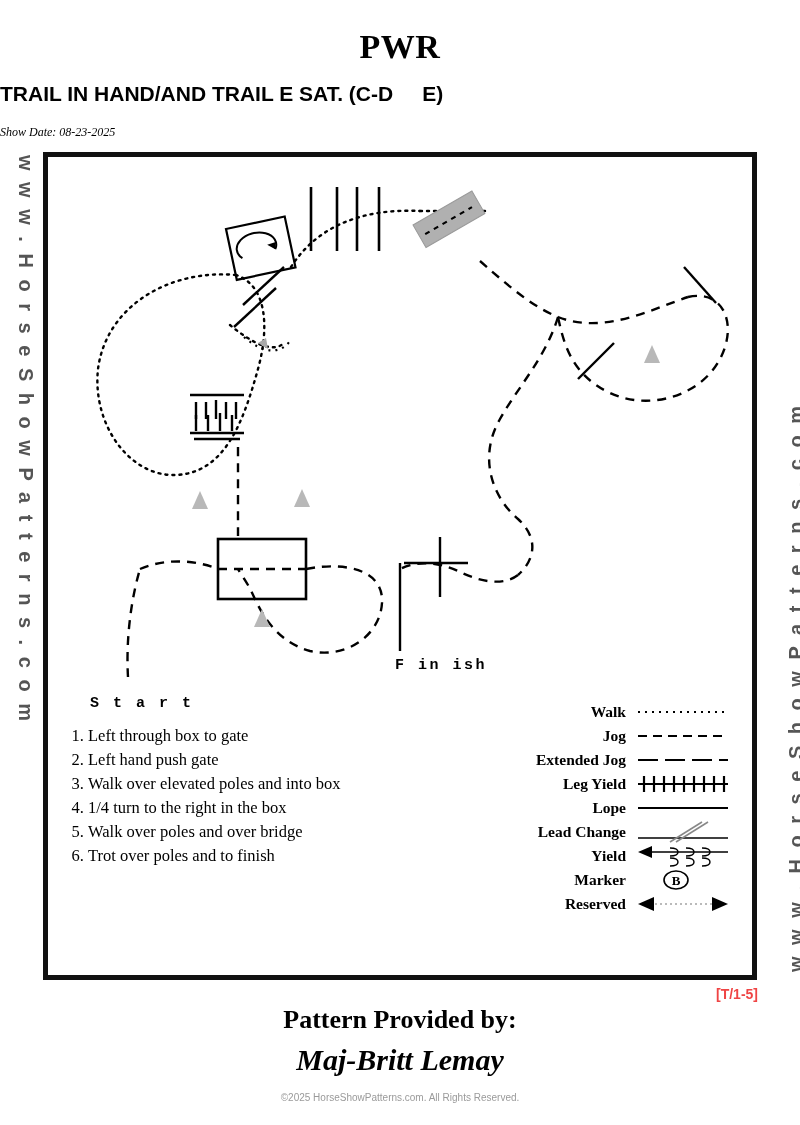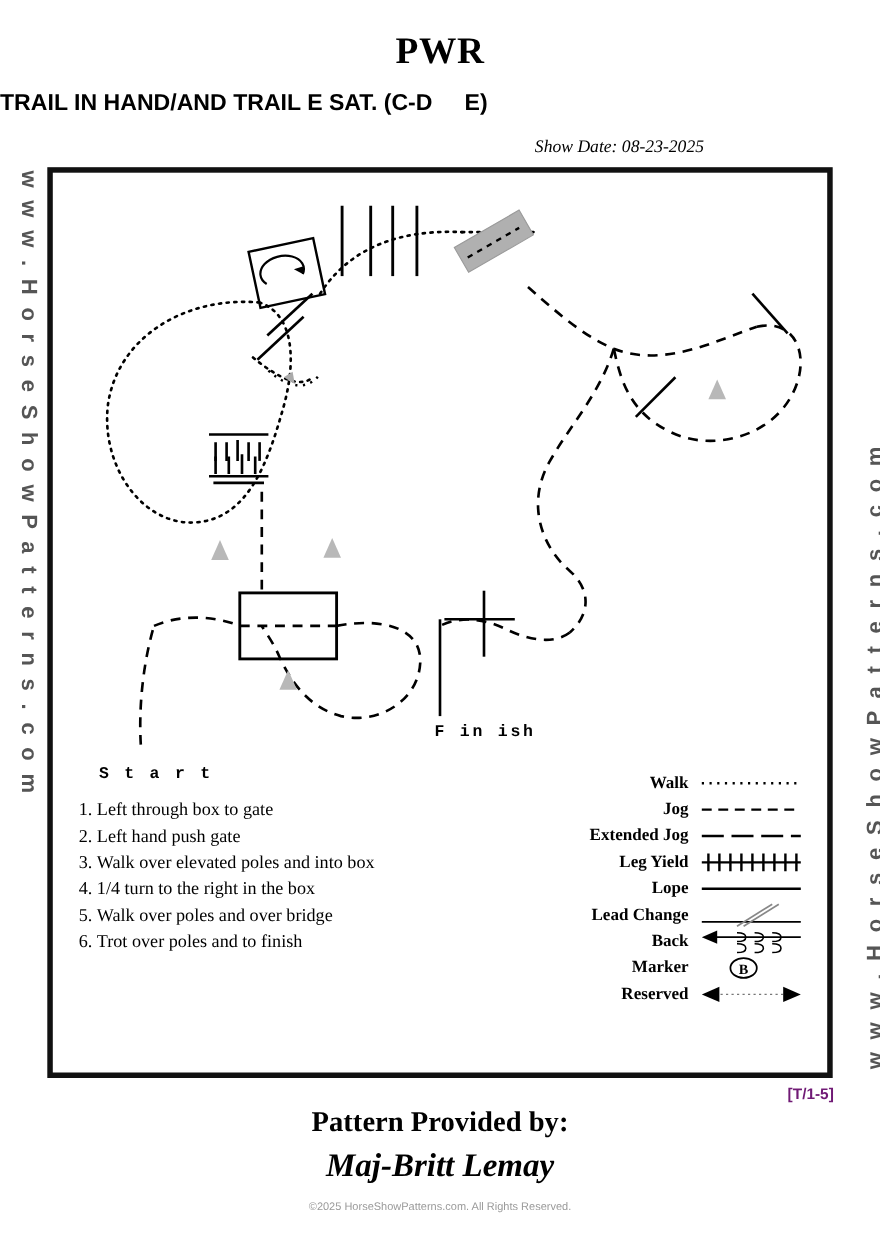--- a/index.html
+++ b/index.html
@@ -42,24 +42,24 @@
     font-weight: bold;
     font-size: 21px;
     color: #000;
     white-space: pre;
   }
   .showdate {
     position: absolute;
     top: 125px;
     left: 0;
     width: 640px;
-    text-align: right;
+    text-align: left;
     font-family: "Liberation Serif", serif;
     font-style: italic;
-    font-size: 16px;
+    font-size: 12px;
     color: #000;
   }
 
   
   .watermark {
     position: absolute;
     font-family: "Liberation Sans", sans-serif;
     font-weight: bold;
     font-size: 20px;
     color: #555;
@@ -147,21 +147,21 @@
   }
 
   
   .code {
     position: absolute;
     right: 42px;
     top: 986px;
     font-family: "Liberation Sans", sans-serif;
     font-weight: bold;
     font-size: 14px;
-    color: #701a75;
+    color: #ef4444;
     padding-left: 44px;
   }
   .provided {
     position: absolute;
     top: 1005px;
     left: 0;
     width: 800px;
     text-align: center;
     font-family: "Liberation Serif", serif;
     font-weight: bold;
@@ -381,21 +381,21 @@
       <div class="legend-sample">
         <svg width="94" height="24">
           <line x1="2" y1="18" x2="92" y2="18" stroke="#000" stroke-width="1.6"></line>
           <line x1="34" y1="22" x2="66" y2="2" stroke="#888" stroke-width="1.6"></line>
           <line x1="40" y1="22" x2="72" y2="2" stroke="#888" stroke-width="1.6"></line>
         </svg>
       </div>
     </div>
 
     <div class="legend-row">
-      <div class="legend-label">Back</div>
+      <div class="legend-label">Yield</div>
       <div class="legend-sample">
         <svg width="94" height="24">
           <line x1="14" y1="8" x2="92" y2="8" stroke="#000" stroke-width="1.6"></line>
           <polygon points="2,8 16,2 16,14" fill="#000"></polygon>
           <g fill="none" stroke="#000" stroke-width="1.4">
             <path d="M 34 4 q 8 0 8 4 q 0 4 -8 4"></path>
             <path d="M 50 4 q 8 0 8 4 q 0 4 -8 4"></path>
             <path d="M 66 4 q 8 0 8 4 q 0 4 -8 4"></path>
             <path d="M 34 14 q 8 0 8 4 q 0 4 -8 4"></path>
             <path d="M 50 14 q 8 0 8 4 q 0 4 -8 4"></path>

